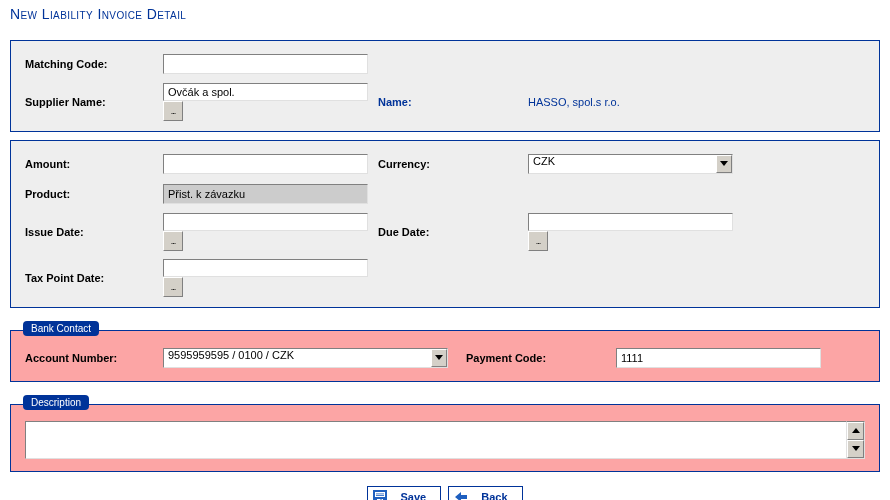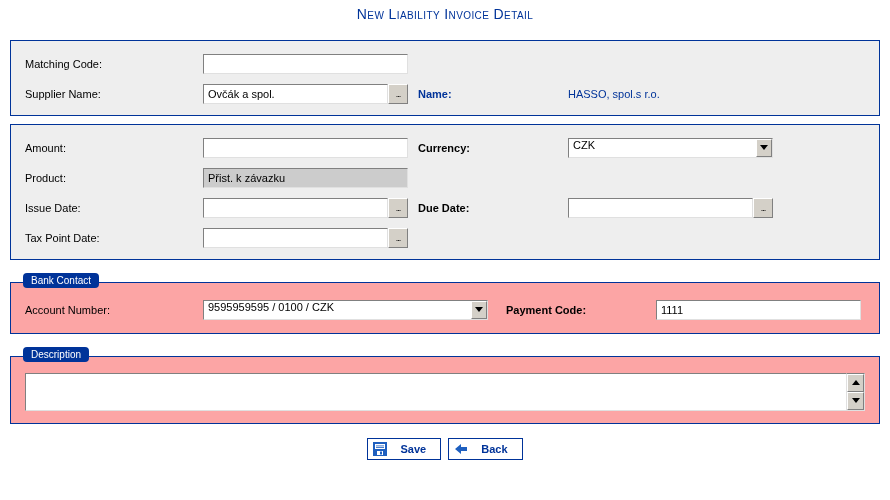--- a/index.html
+++ b/index.html
@@ -10,21 +10,20 @@
     font-size: 11px;
     background: #fff;
     color: #000;
   }
   .page {
     width: 890px;
     margin: 0 auto;
     padding: 0 10px;
   }
   .page-title {
-    text-align: center;
     color: #003399;
     font-variant: small-caps;
     font-size: 14px;
     letter-spacing: 0.4px;
     padding: 6px 0 10px;
   }
   .panel {
     border: 1px solid #003399;
     background: #eeeeee;
     padding: 12px 14px 10px;
@@ -49,38 +48,38 @@
     border-radius: 4px;
   }
   .row {
     display: flex;
     align-items: center;
     margin-bottom: 8px;
     min-height: 22px;
   }
   .row:last-child { margin-bottom: 0; }
   .label {
-    width: 178px;
-    font-weight: normal;
+    width: 138px;
+    font-weight: bold;
     color: #000;
     padding-right: 8px;
   }
   .label2 {
     width: 150px;
     font-weight: bold;
     color: #000;
     padding-right: 8px;
   }
   .name-lab {
     width: 150px;
     font-weight: bold;
     color: #003399;
     padding-right: 8px;
   }
-  .col1 { width: 205px; display:flex; align-items:stretch; }
+  .col1 { width: 205px; display:flex; align-items:stretch;flex-direction:column; }
   .gap  { width: 10px; }
   .input {
     height: 20px;
     background: #fff;
     border-top: 1px solid #808080;
     border-left: 1px solid #808080;
     border-bottom: 1px solid #e0e0e0;
     border-right: 1px solid #e0e0e0;
     font-family: inherit;
     font-size: 11px;

